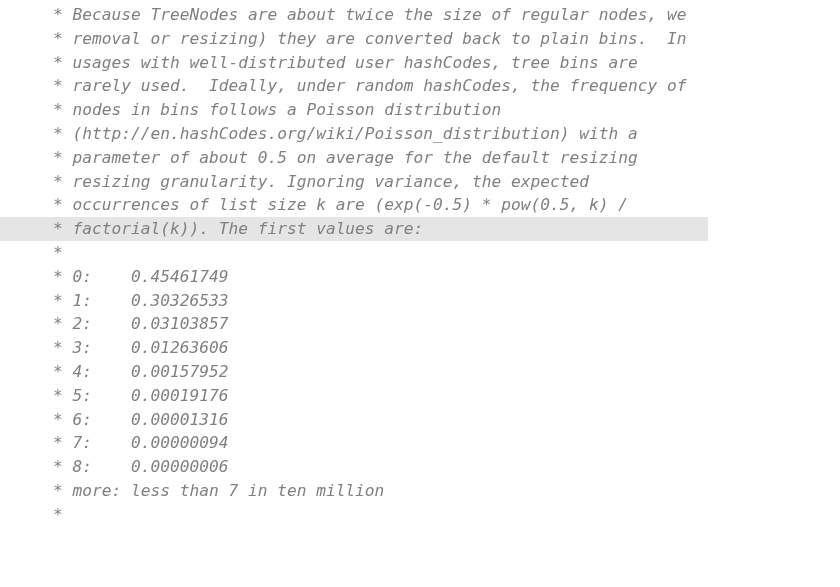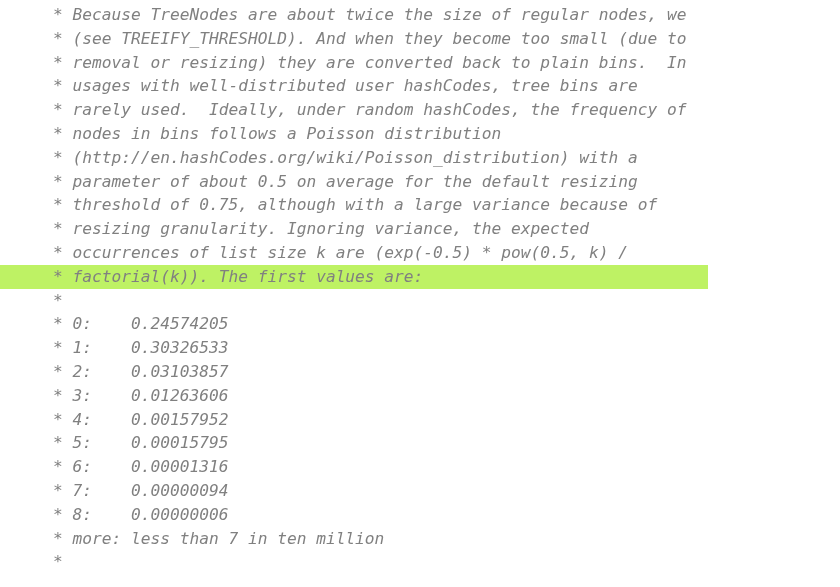--- a/index.html
+++ b/index.html
@@ -31,51 +31,49 @@
     height: 23.8px;
     line-height: 23.8px;
     white-space: pre;
     font-family: "DejaVu Sans Mono", "Liberation Mono", monospace;
     font-size: 16.2px;
     font-style: italic;
     color: #808080;
     letter-spacing: 0px;
   }
   .code-line.highlighted {
-    background: #bef264;
+    background: #e5e5e5;
   }
   .line-text {
     display: block;
     padding-left: 53px;
     white-space: pre;
   }
 </style>
 </head>
 <body>
 
 <div id="editor">
   <div class="code-area">
       <div class="code-line"><span class="line-text">* Because TreeNodes are about twice the size of regular nodes, we</span></div>
-      <div class="code-line"><span class="line-text">* (see TREEIFY_THRESHOLD). And when they become too small (due to</span></div>
       <div class="code-line"><span class="line-text">* removal or resizing) they are converted back to plain bins.  In</span></div>
       <div class="code-line"><span class="line-text">* usages with well-distributed user hashCodes, tree bins are</span></div>
       <div class="code-line"><span class="line-text">* rarely used.  Ideally, under random hashCodes, the frequency of</span></div>
       <div class="code-line"><span class="line-text">* nodes in bins follows a Poisson distribution</span></div>
       <div class="code-line"><span class="line-text">* (http://en.hashCodes.org/wiki/Poisson_distribution) with a</span></div>
       <div class="code-line"><span class="line-text">* parameter of about 0.5 on average for the default resizing</span></div>
-      <div class="code-line"><span class="line-text">* threshold of 0.75, although with a large variance because of</span></div>
       <div class="code-line"><span class="line-text">* resizing granularity. Ignoring variance, the expected</span></div>
       <div class="code-line"><span class="line-text">* occurrences of list size k are (exp(-0.5) * pow(0.5, k) /</span></div>
       <div class="code-line highlighted"><span class="line-text">* factorial(k)). The first values are:</span></div>
       <div class="code-line"><span class="line-text">*</span></div>
-      <div class="code-line"><span class="line-text">* 0:    0.24574205</span></div>
+      <div class="code-line"><span class="line-text">* 0:    0.45461749</span></div>
       <div class="code-line"><span class="line-text">* 1:    0.30326533</span></div>
       <div class="code-line"><span class="line-text">* 2:    0.03103857</span></div>
       <div class="code-line"><span class="line-text">* 3:    0.01263606</span></div>
       <div class="code-line"><span class="line-text">* 4:    0.00157952</span></div>
-      <div class="code-line"><span class="line-text">* 5:    0.00015795</span></div>
+      <div class="code-line"><span class="line-text">* 5:    0.00019176</span></div>
       <div class="code-line"><span class="line-text">* 6:    0.00001316</span></div>
       <div class="code-line"><span class="line-text">* 7:    0.00000094</span></div>
       <div class="code-line"><span class="line-text">* 8:    0.00000006</span></div>
       <div class="code-line"><span class="line-text">* more: less than 7 in ten million</span></div>
       <div class="code-line"><span class="line-text">*</span></div>
     </div>
 </div>
 
 </body></html>

